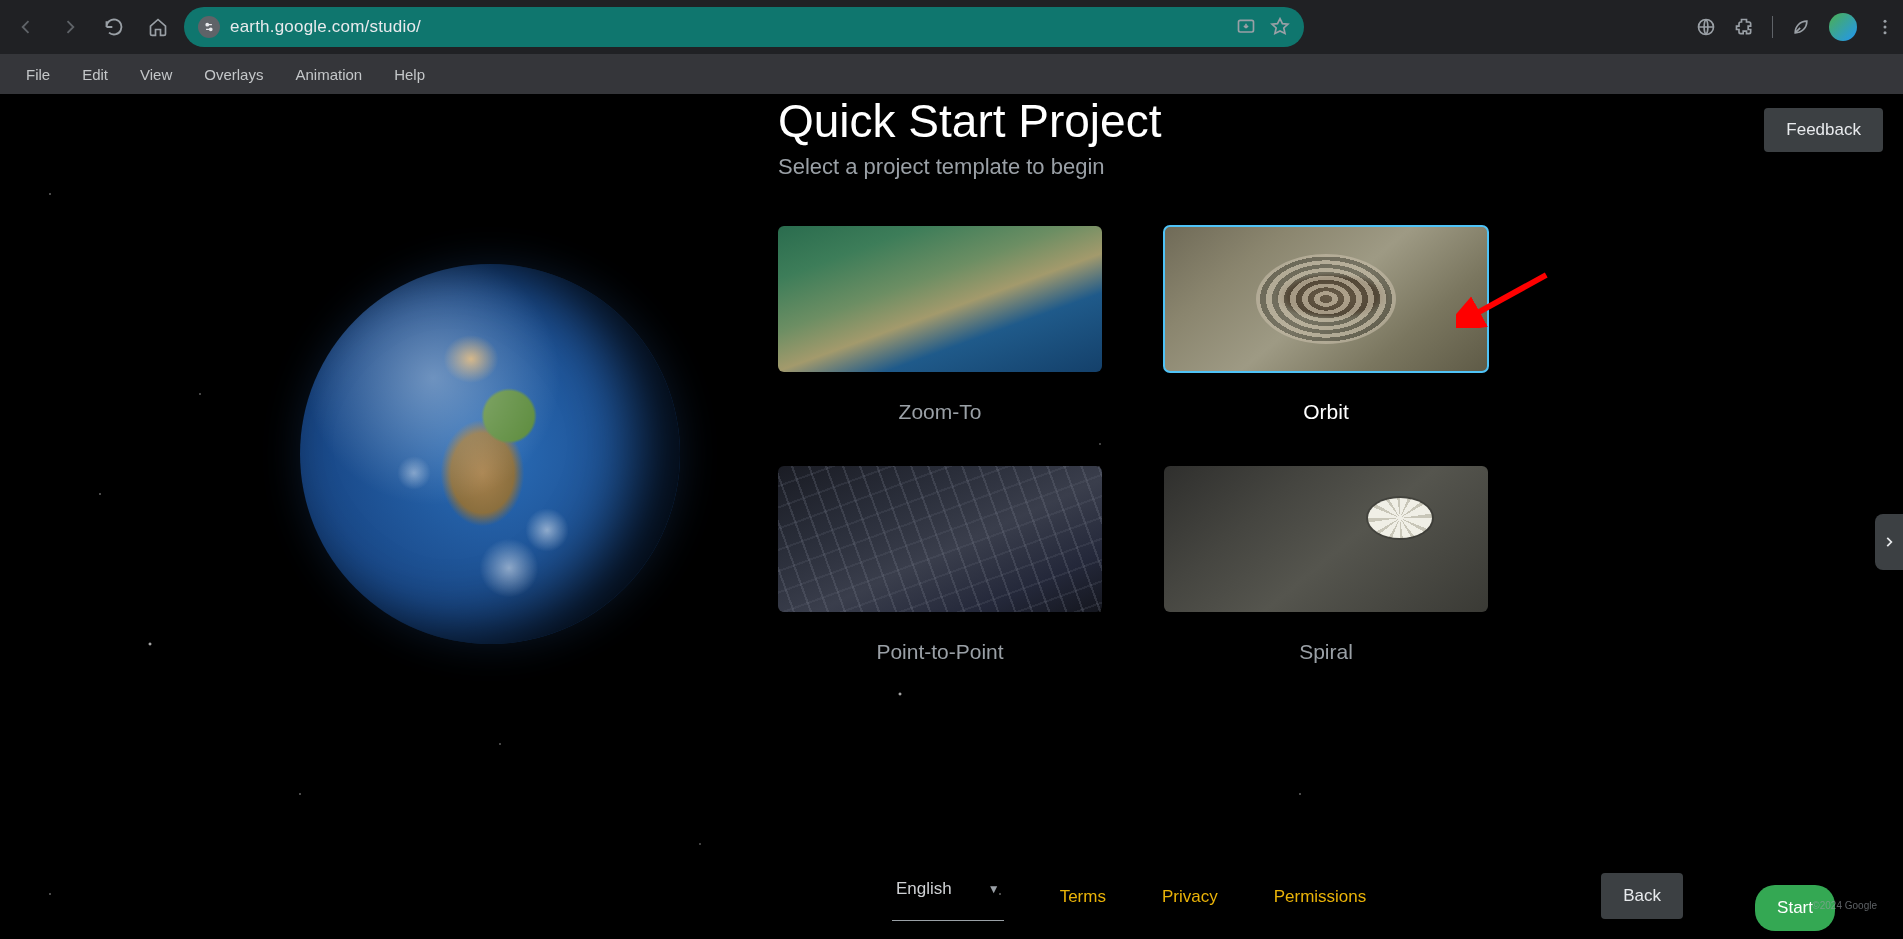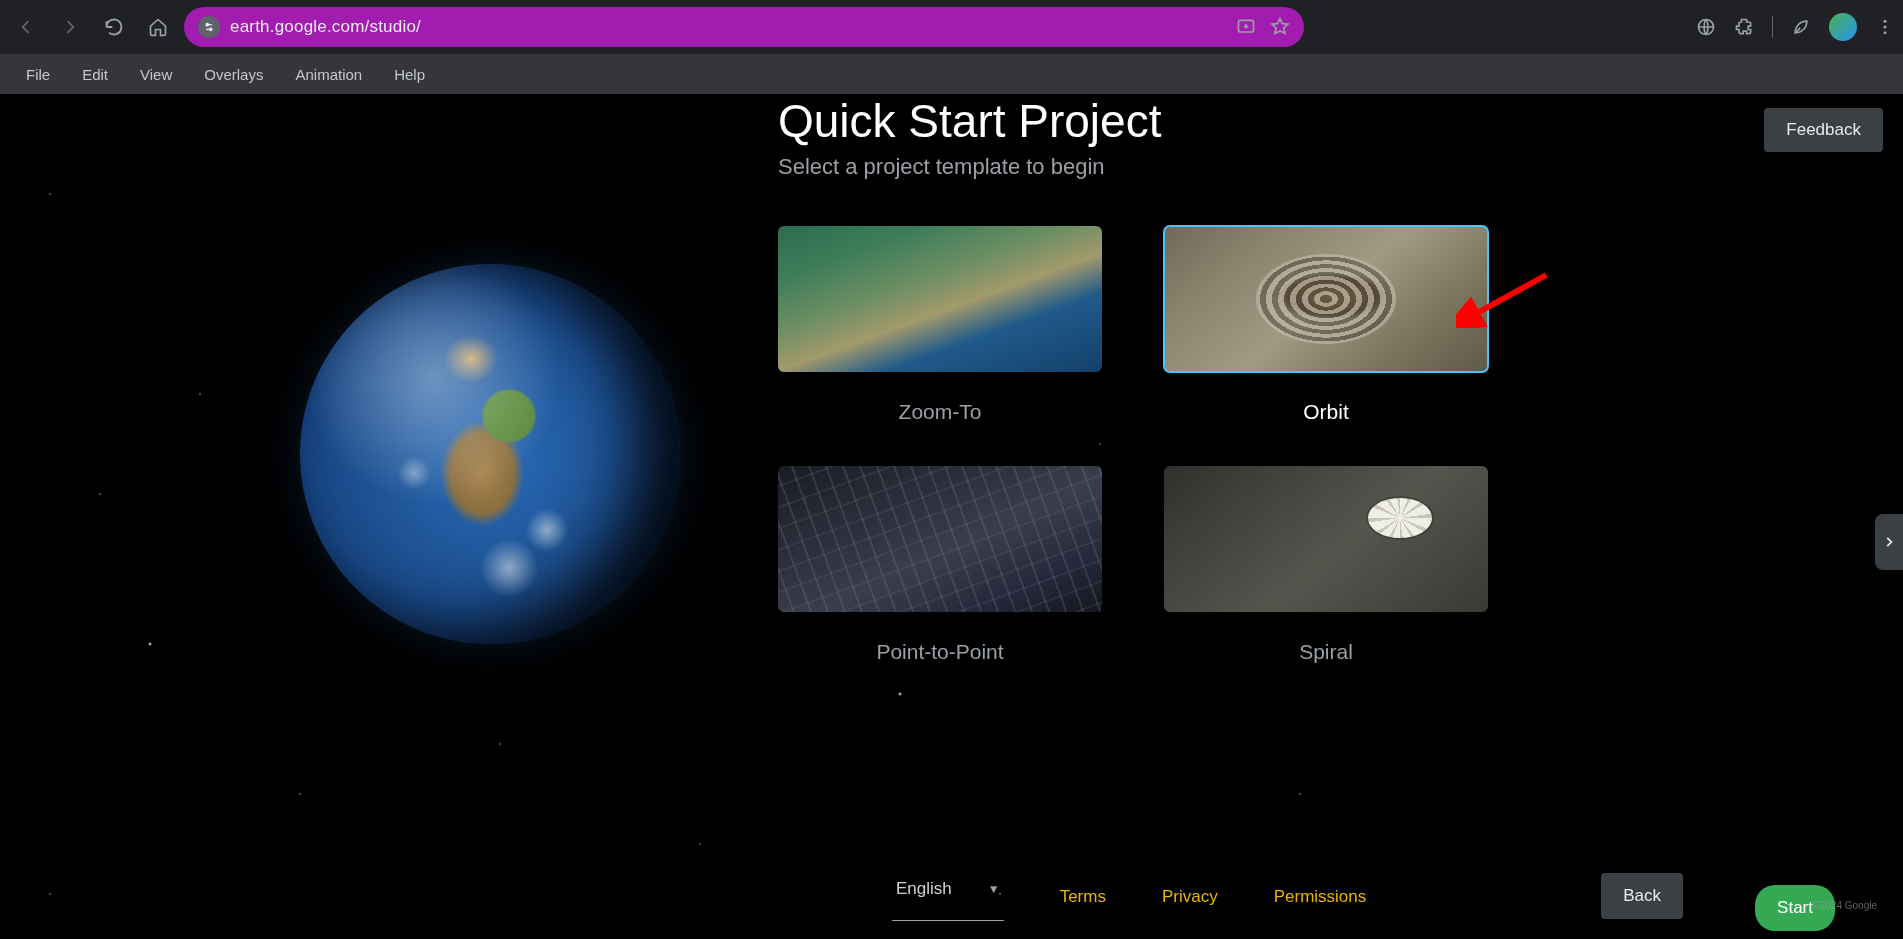--- a/index.html
+++ b/index.html
@@ -2,21 +2,21 @@
 <html><head>
 <meta charset="utf-8">
 <style>
 * { margin: 0; padding: 0; box-sizing: border-box; font-family: Arial, sans-serif; }
 body { background: #202124; color: #e8eaed; overflow: hidden; width: 1903px; height: 939px; position: relative; }
 
 
 .browser-bar { height: 54px; background: #202124; display: flex; align-items: center; padding: 0 8px; gap: 8px; }
 .nav-btn { width: 36px; height: 36px; display: flex; align-items: center; justify-content: center; color: #9aa0a6; border-radius: 50%; cursor: pointer; }
 .nav-btn.disabled { color: #5f6368; }
-.url-bar { flex: 0 0 auto; width: 1120px; height: 40px; background: #a21caf; border-radius: 20px; display: flex; align-items: center; padding: 0 14px; gap: 10px; }
+.url-bar { flex: 0 0 auto; width: 1120px; height: 40px; background: #0f766e; border-radius: 20px; display: flex; align-items: center; padding: 0 14px; gap: 10px; }
 .url-icon { width: 22px; height: 22px; display:flex; align-items:center; justify-content:center; color:#9aa0a6; background:#5f6368; border-radius:50%; font-size:11px; }
 .url-text { color: #e8eaed; font-size: 17px; letter-spacing: 0.2px; }
 .url-right { margin-left: auto; display: flex; gap: 14px; color: #9aa0a6; }
 .chrome-right { margin-left: auto; display: flex; align-items: center; gap: 18px; color: #9aa0a6; }
 .chrome-sep { width: 1px; height: 22px; background: #5f6368; }
 .avatar { width: 28px; height: 28px; border-radius: 50%; background: linear-gradient(135deg,#4caf50 0%,#2196f3 100%); }
 
 
 .menu-bar { height: 40px; background: #35363a; display: flex; align-items: flex-start; padding: 0 10px; gap: 0; }
 .menu-item { padding: 0 16px; color: #c4c7c9; font-size: 15px; height: 40px; display:flex; align-items:center; cursor:pointer; }

